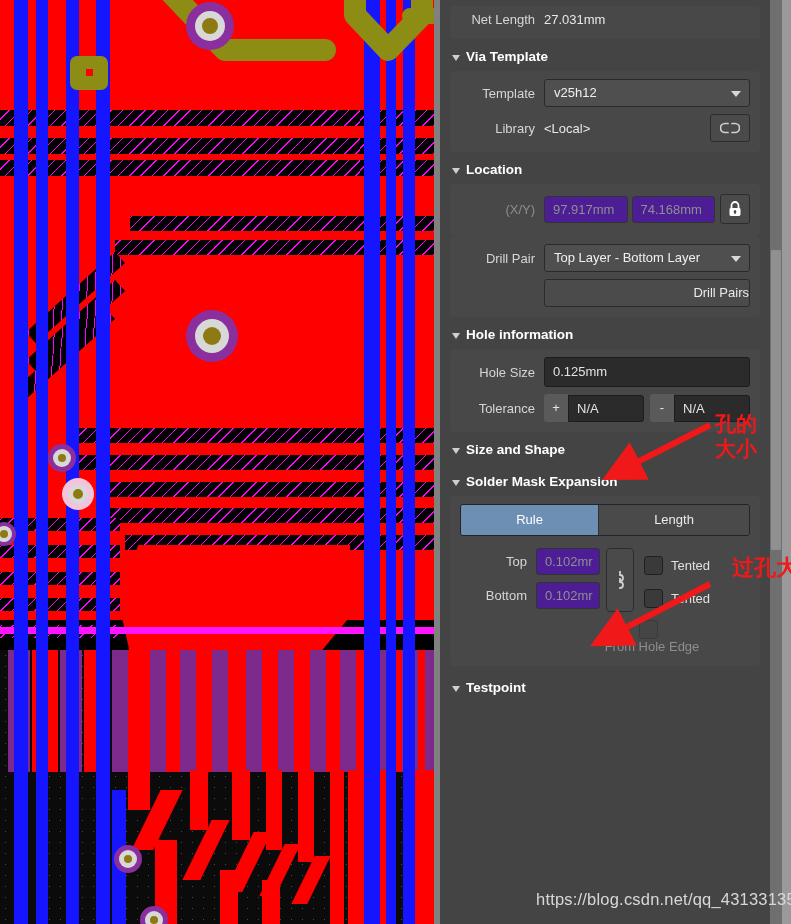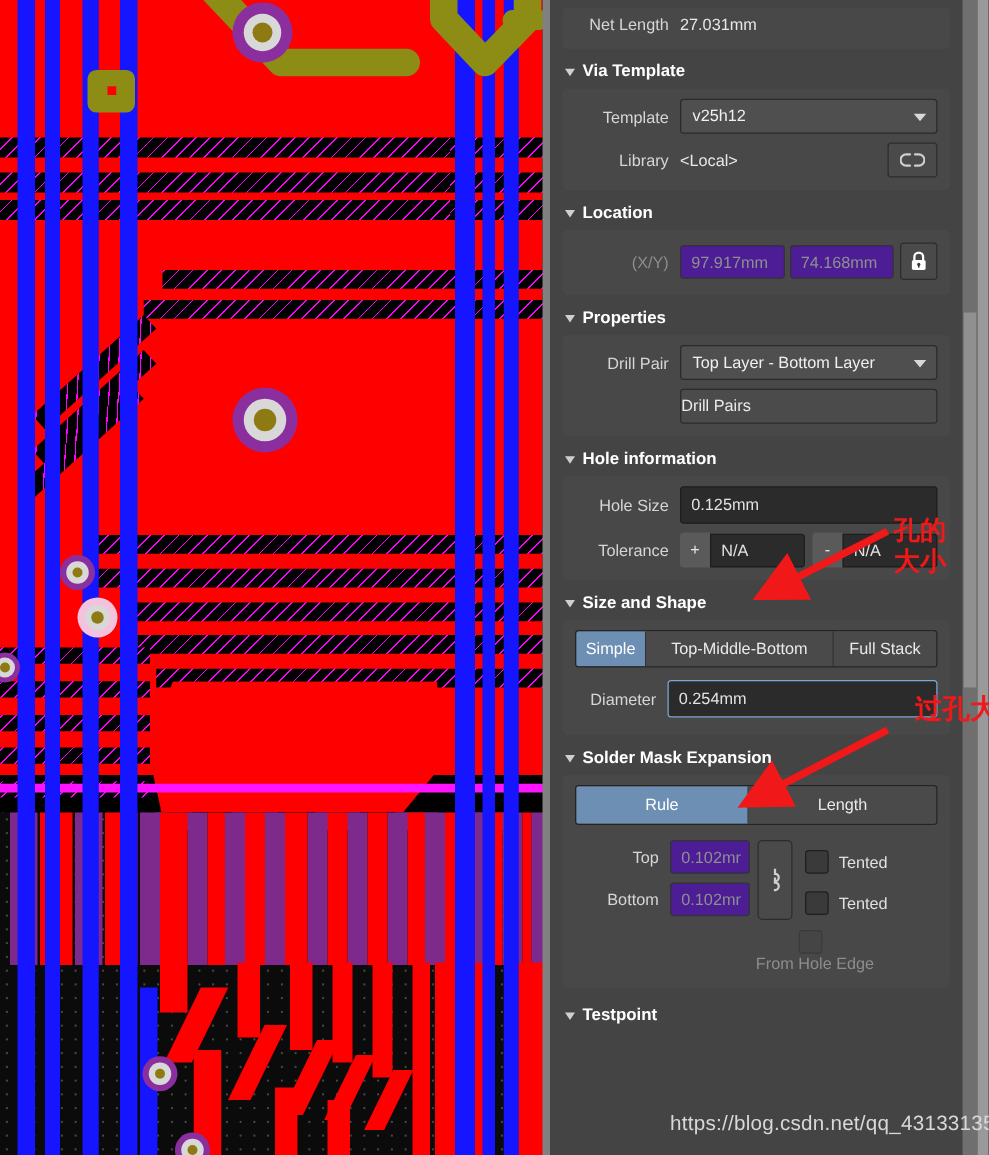--- a/index.html
+++ b/index.html
@@ -94,21 +94,21 @@
     height:28px; line-height:26px; padding:0 26px 0 9px; color:#f0f0f0; font-size:13px;
     flex:1 1 auto; white-space:nowrap; overflow:hidden;
   }
   .combo .caret{
     position:absolute; right:8px; top:11px;
     width:0;height:0;border-left:5px solid transparent;border-right:5px solid transparent;
     border-top:6px solid #d8d8d8;
   }
   .btn{
     background:#4b4b4b; border:1px solid #2b2b2b; border-radius:3px;
-    height:28px; line-height:26px; text-align:left; color:#eaeaea; font-size:13px;
+    height:28px; line-height:26px; text-align:right; color:#eaeaea; font-size:13px;
     flex:1 1 auto;
   }
   .iconbtn{
     width:32px; height:28px; background:#4a4a4a; border:1px solid #2c2c2c;
     border-radius:3px; display:flex; align-items:center; justify-content:center;
     flex:0 0 auto;
   }
   .iconbtn.tall{ height:30px; width:30px; }
 
   .seg{
@@ -347,24 +347,20 @@
           <svg width="14" height="16" viewBox="0 0 14 16">
             <path d="M3.5 7 V4.5 a3.5 3.5 0 0 1 7 0 V7" stroke="#ffffff" stroke-width="1.8" fill="none"></path>
             <rect x="1.5" y="7" width="11" height="8" rx="1.4" fill="#ffffff"></rect>
             <circle cx="7" cy="10.5" r="1.3" fill="#3a3a3a"></circle>
             <rect x="6.4" y="10.5" width="1.2" height="2.6" fill="#3a3a3a"></rect>
           </svg>
         </div>
       </div>
     </div>
 
-    <div class="section-head">
-      <span class="tri"></span>
-      <span>Properties</span>
-    </div>
     <div class="group-card">
       <div class="row">
         <div class="lbl">Drill Pair</div>
         <div class="combo">
           <span>Top Layer - Bottom Layer</span>
           <span class="caret"></span>
         </div>
       </div>
       <div class="row">
         <div class="lbl"></div>
@@ -388,31 +384,20 @@
           <div class="field hi" style="border-radius:0 3px 3px 0;max-width:87px;">N/A</div>
           <div style="width:24px;text-align:center;background:#5a5a5a;height:28px;line-height:28px;border-radius:3px 0 0 3px;color:#e6e6e6;font-size:13px;margin-left:6px;">-</div>
           <div class="field hi" style="border-radius:0 3px 3px 0;max-width:87px;">N/A</div>
         </div>
       </div>
     </div>
 
     <div class="section-head">
       <span class="tri"></span>
       <span>Size and Shape</span>
-    </div>
-    <div class="group-card" style="padding-bottom:14px;">
-      <div class="seg" style="margin-bottom:10px;">
-        <div class="active seg-simple">Simple</div>
-        <div>Top-Middle-Bottom</div>
-        <div class="seg-full">Full Stack</div>
-      </div>
-      <div class="row" style="margin-bottom:0;">
-        <div class="lbl" style="width:74px;">Diameter</div>
-        <div class="field focus" style="height:30px;line-height:28px;">0.254mm</div>
-      </div>
     </div>
 
     <div class="section-head">
       <span class="tri"></span>
       <span>Solder Mask Expansion</span>
     </div>
     <div class="group-card" style="padding-bottom:12px;">
       <div class="seg two" style="margin-bottom:12px;">
         <div class="active">Rule</div>
         <div>Length</div>

